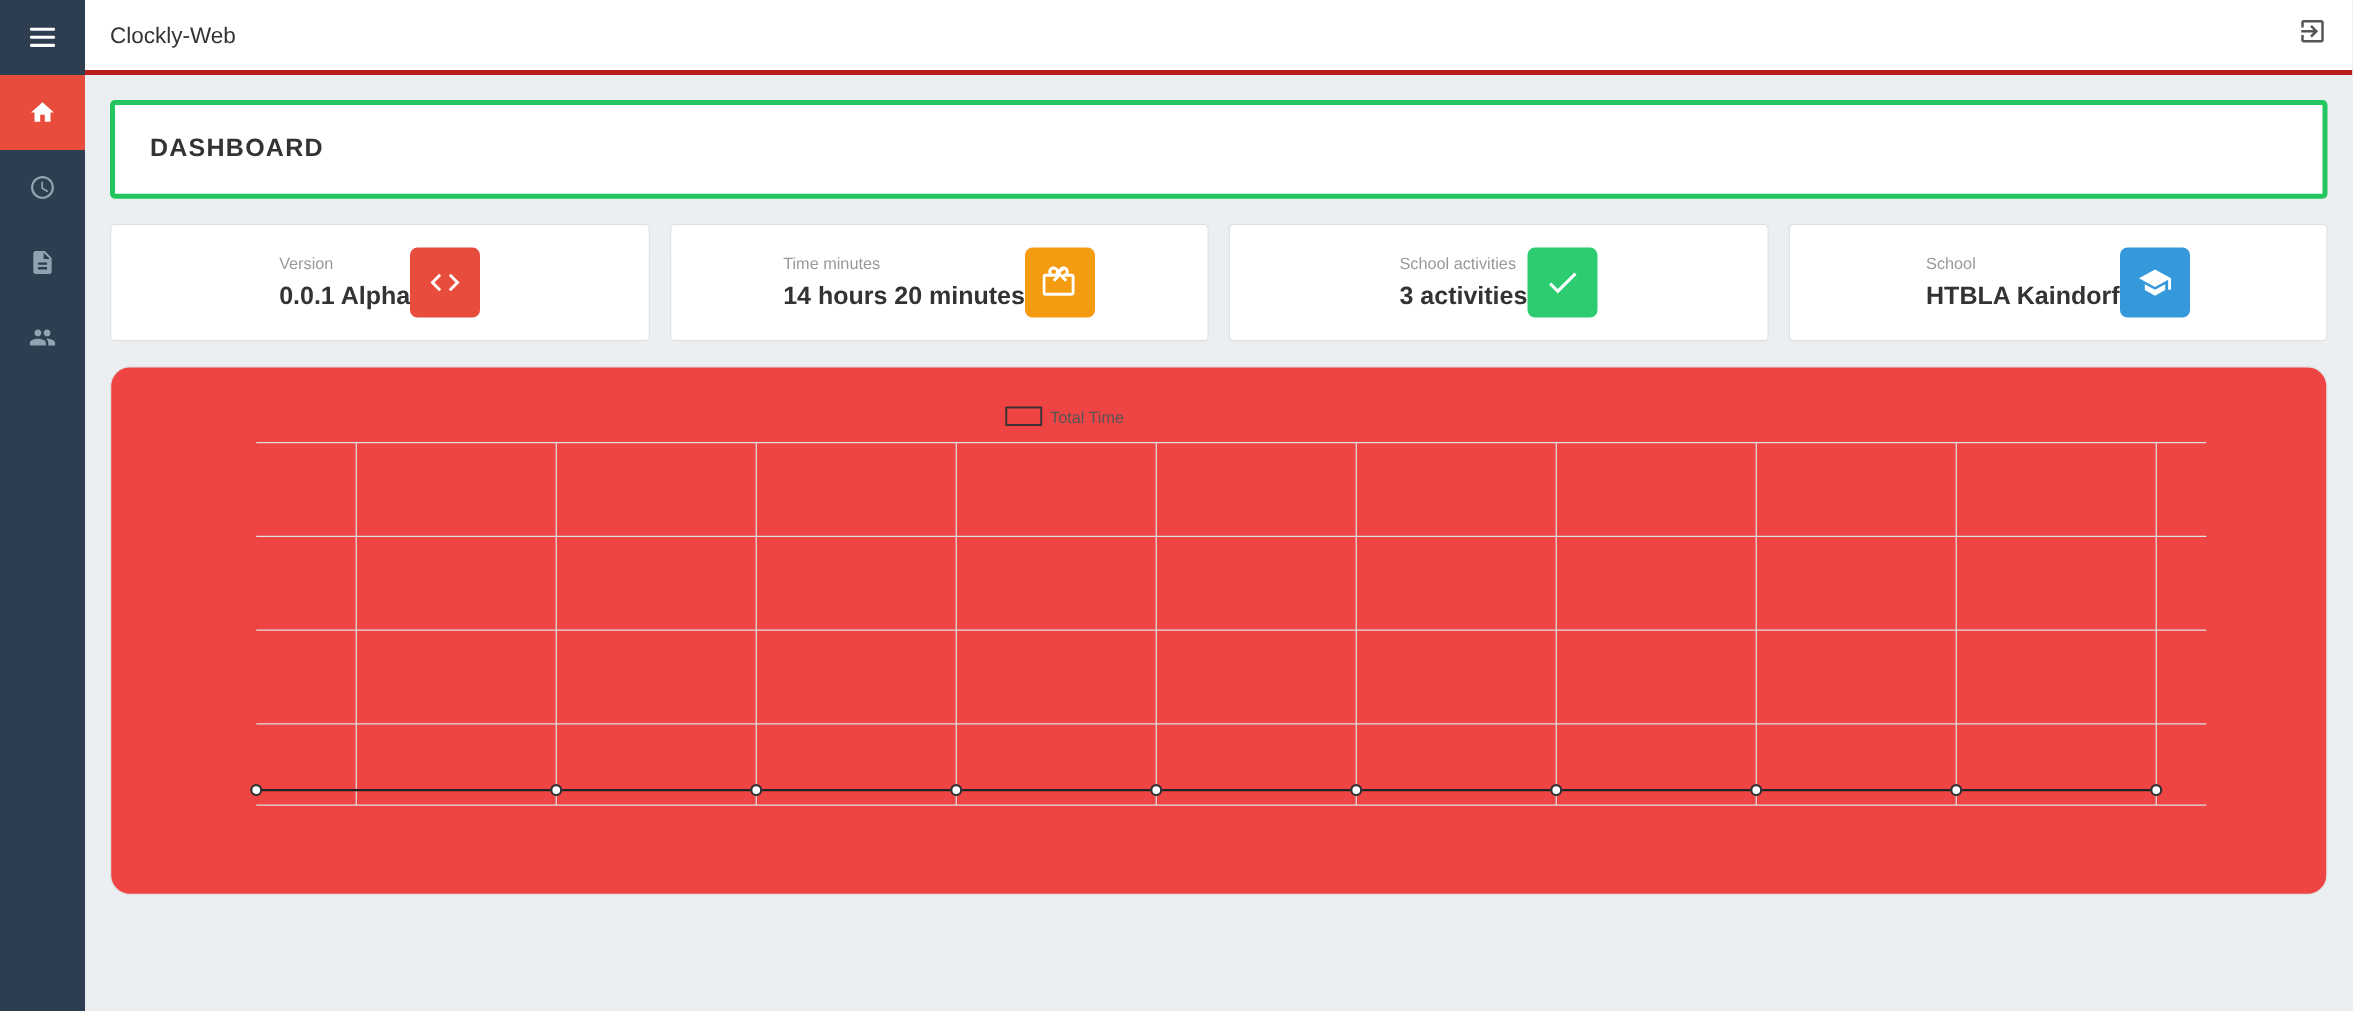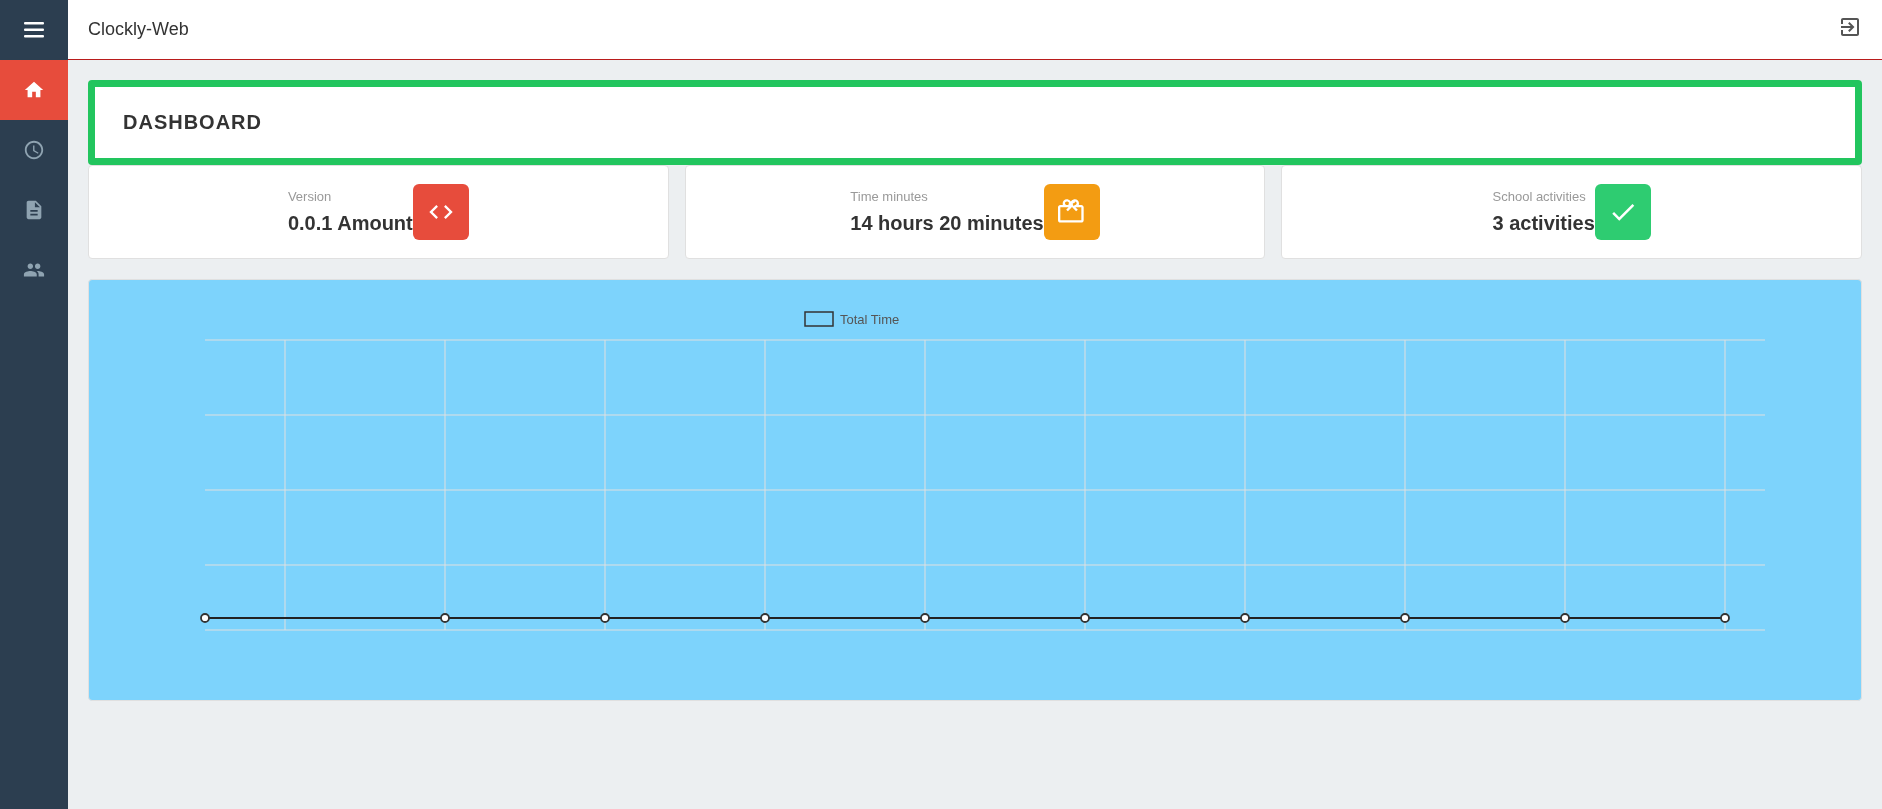--- a/index.html
+++ b/index.html
@@ -45,21 +45,21 @@
     }
 
     
     .topbar {
       background: #fff;
       height: 60px;
       display: flex;
       align-items: center;
       justify-content: space-between;
       padding: 0 20px;
-      border-bottom: 1px solid #b91c1c;
+      border-bottom: 4px solid #b91c1c;
       flex-shrink: 0;
     }
     .topbar-title {
       font-size: 18px;
       color: #333;
       font-weight: 500;
     }
     .topbar-logout {
       font-size: 22px;
       color: #555;
@@ -70,23 +70,24 @@
     .content {
       flex: 1;
       overflow-y: auto;
       padding: 20px;
       background: #eceff1;
     }
 
     
     .dashboard-header {
       background: #fff;
-      border: 7px solid #22c55e;
+      border: 4px solid #22c55e;
       border-radius: 4px;
       padding: 24px 28px;
+      margin-bottom: 20px;
     }
     .dashboard-title {
       font-size: 20px;
       font-weight: 600;
       color: #333;
       letter-spacing: 1px;
     }
 
     
     .stat-cards {
@@ -130,23 +131,23 @@
       font-size: 24px;
       flex-shrink: 0;
     }
     .icon-red { background: #e74c3c; }
     .icon-orange { background: #f39c12; }
     .icon-green { background: #2ecc71; }
     .icon-blue { background: #3498db; }
 
     
     .chart-card {
-      background: #7dd3fc;
+      background: #ef4444;
       border: 1px solid #e0e0e0;
-      border-radius: 4px;
+      border-radius: 16px;
       padding: 20px 16px 16px;
       min-height: 400px;
     }
 
     
     .chart-svg {
       width: 100%;
       height: 380px;
     }
   </style>
@@ -202,21 +203,21 @@
 
     <div class="dashboard-header">
       <h1 class="dashboard-title">DASHBOARD</h1>
     </div>
 
     <div class="stat-cards">
 
       <div class="stat-card">
         <div class="stat-card-text">
           <span class="stat-card-label">Version</span>
-          <span class="stat-card-value">0.0.1 Amount</span>
+          <span class="stat-card-value">0.0.1 Alpha</span>
         </div>
         <div class="stat-card-icon icon-red">
           <svg width="28" height="28" viewBox="0 0 24 24" fill="white">
             <path d="M9.4 16.6L4.8 12l4.6-4.6L8 6l-6 6 6 6 1.4-1.4zm5.2 0l4.6-4.6-4.6-4.6L16 6l6 6-6 6-1.4-1.4z"></path>
           </svg>
         </div>
       </div>
 
       <div class="stat-card">
         <div class="stat-card-text">
@@ -235,20 +236,31 @@
           <span class="stat-card-label">School activities</span>
           <span class="stat-card-value">3 activities</span>
         </div>
         <div class="stat-card-icon icon-green">
           <svg width="30" height="30" viewBox="0 0 24 24" fill="white">
             <path d="M9 16.17L4.83 12l-1.42 1.41L9 19 21 7l-1.41-1.41z"></path>
           </svg>
         </div>
       </div>
 
+      <div class="stat-card">
+        <div class="stat-card-text">
+          <span class="stat-card-label">School</span>
+          <span class="stat-card-value">HTBLA Kaindorf</span>
+        </div>
+        <div class="stat-card-icon icon-blue">
+          <svg width="28" height="28" viewBox="0 0 24 24" fill="white">
+            <path d="M5 13.18v4L12 21l7-3.82v-4L12 17l-7-3.82zM12 3L1 9l11 6 9-4.91V17h2V9L12 3z"></path>
+          </svg>
+        </div>
+      </div>
 
     </div>
 
     <div class="chart-card">
       <svg class="chart-svg" viewBox="0 0 1700 380" preserveAspectRatio="xMidYMid meet">
 
         <rect x="680" y="12" width="28" height="14" fill="none" stroke="#333" stroke-width="1.5"></rect>
         <text x="715" y="24" font-size="13" fill="#555" font-family="Arial">Total Time</text>
 
         <line x1="160" y1="40" x2="160" y2="330" stroke="#e0e0e0" stroke-width="1"></line>

